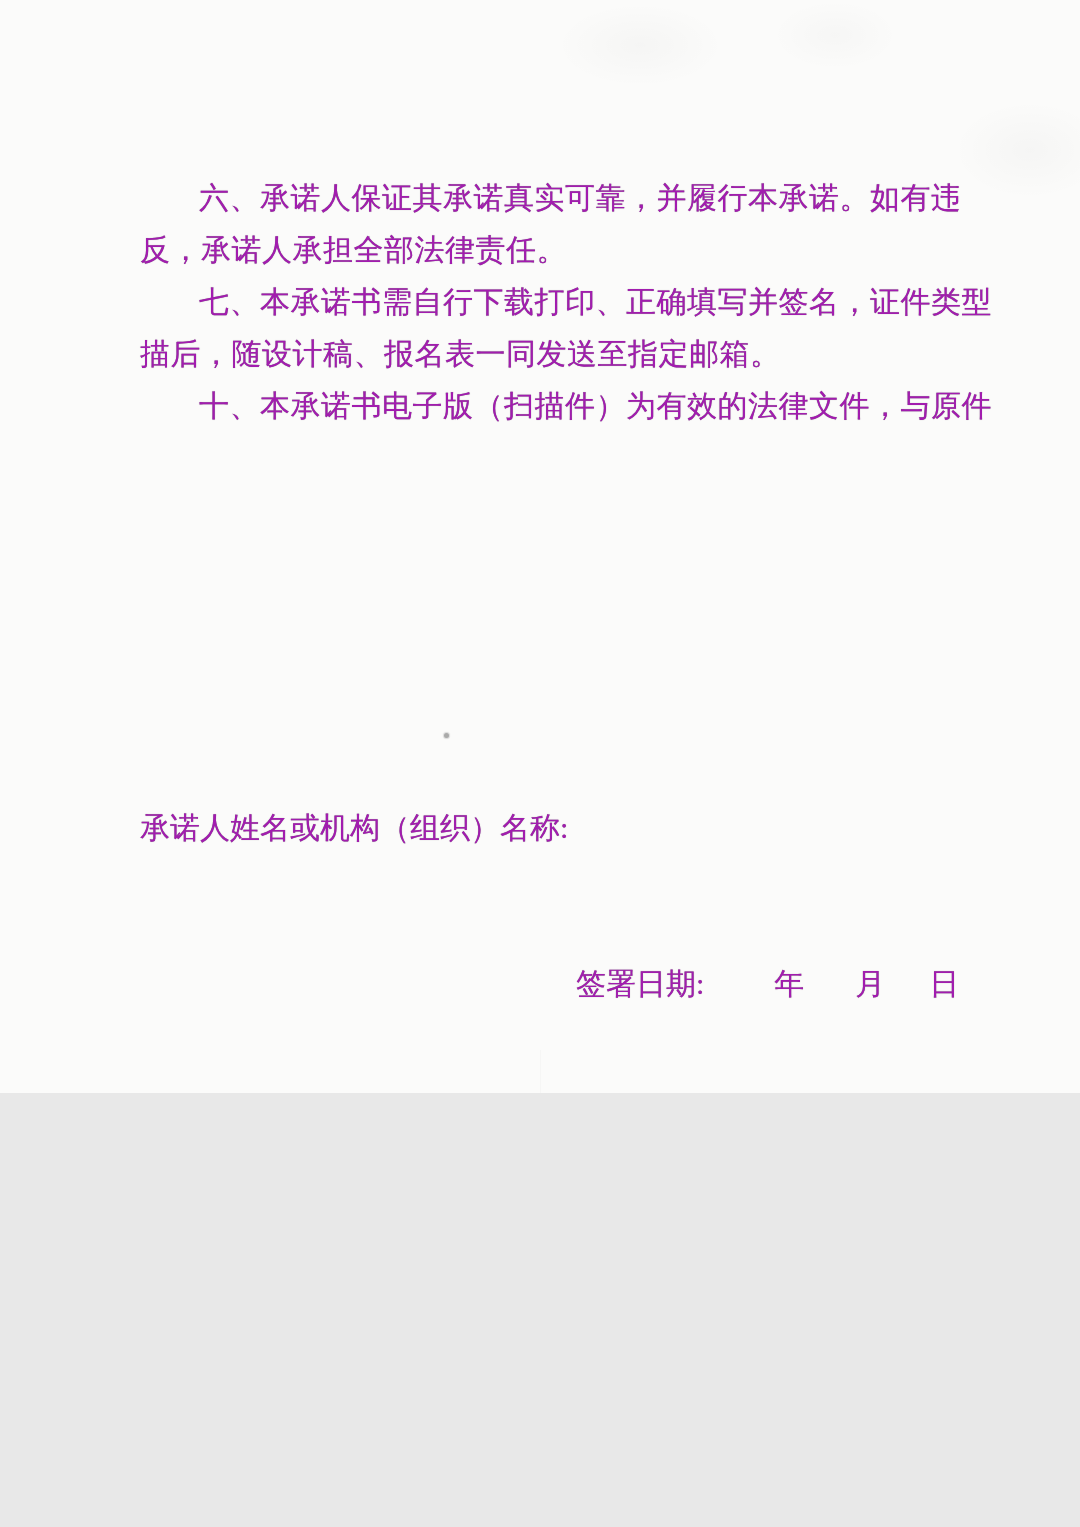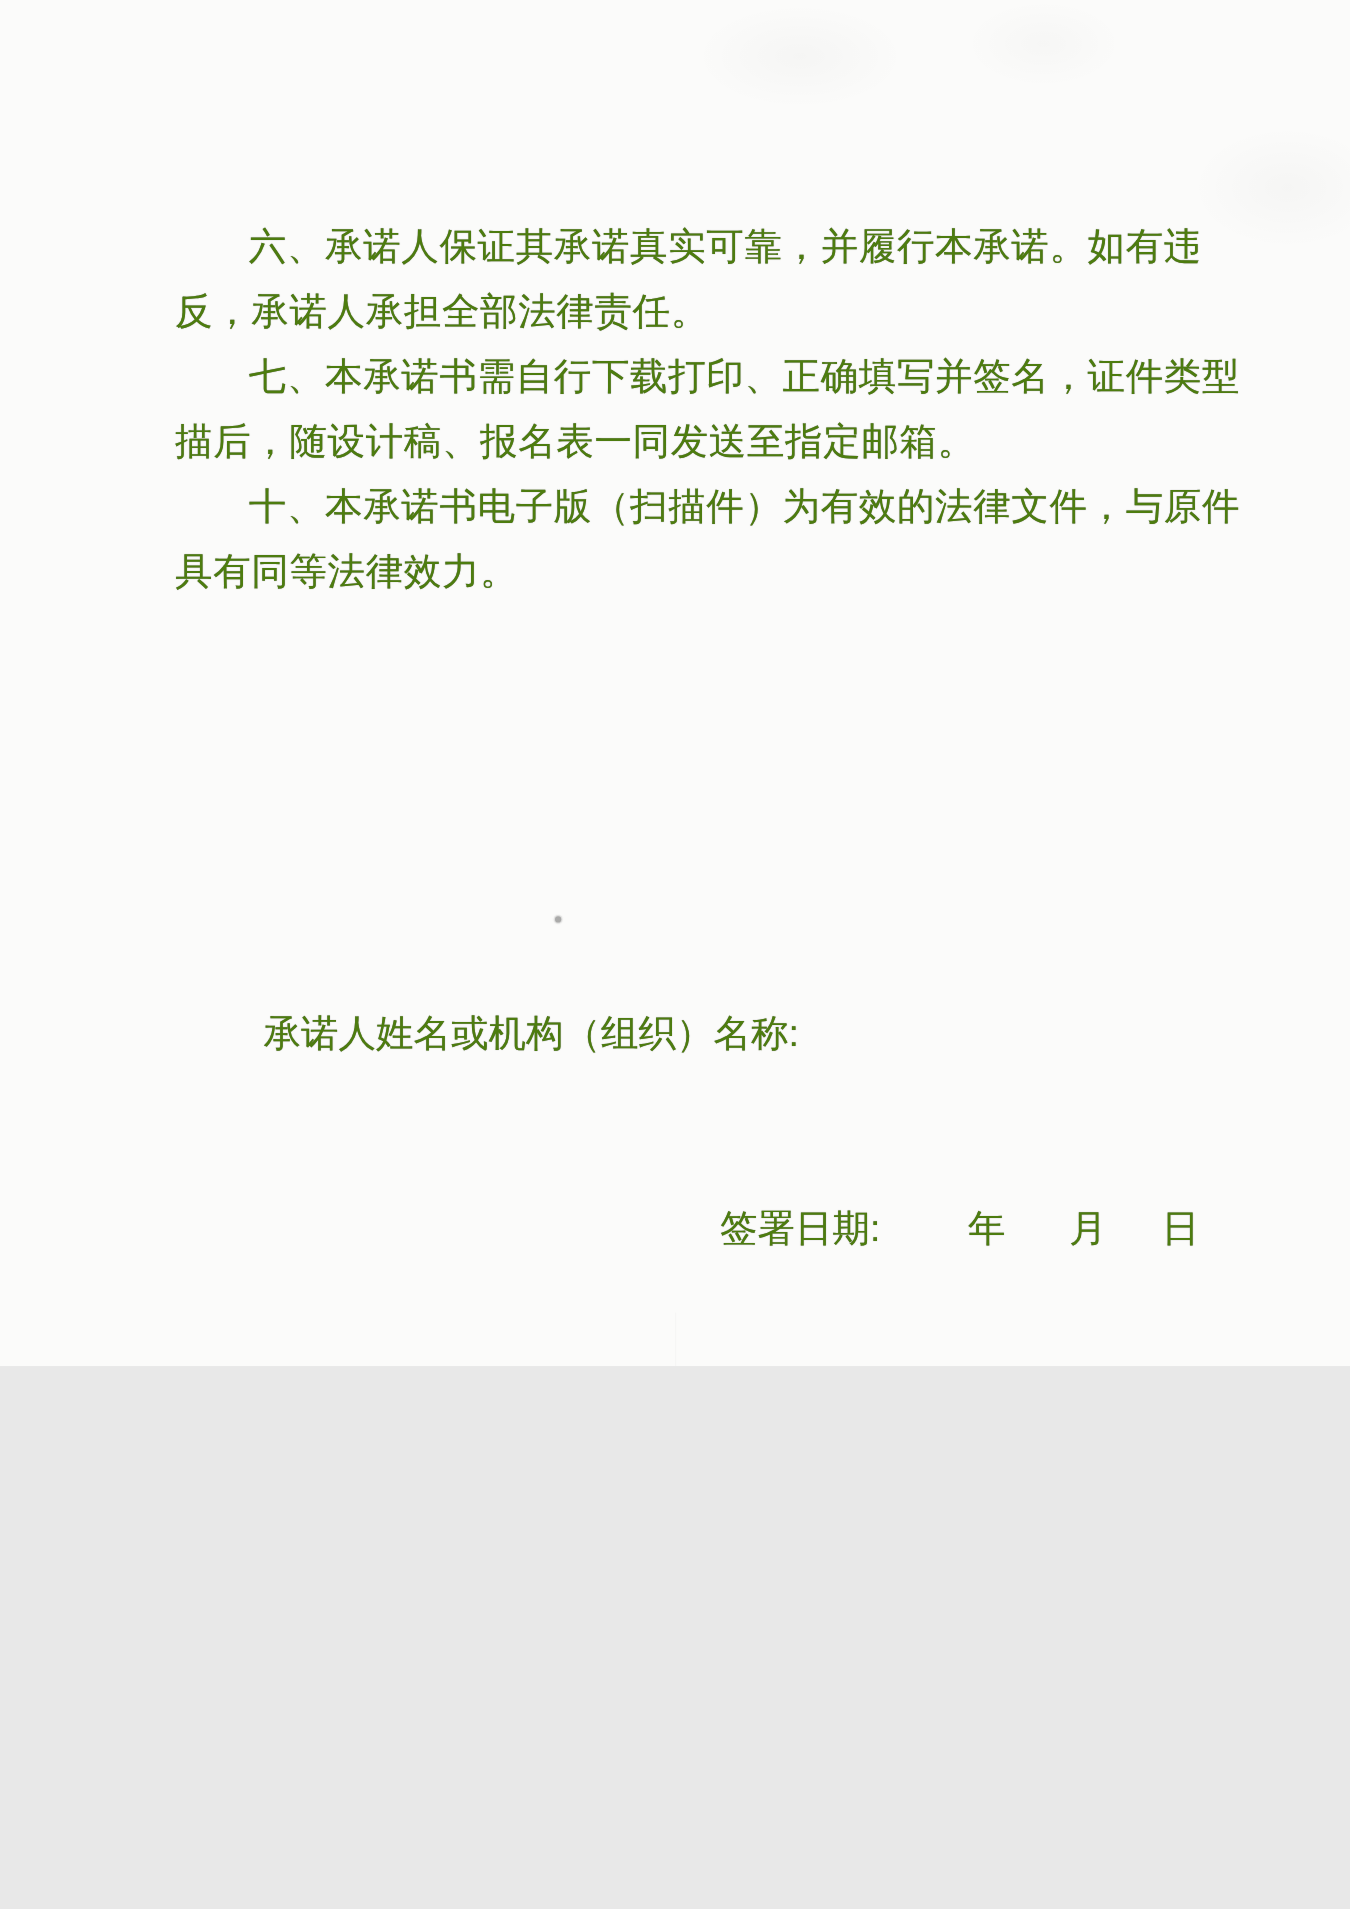--- a/index.html
+++ b/index.html
@@ -7,22 +7,22 @@
     padding: 0;
     background: #e8e8e8;
   }
   .page {
     position: relative;
     width: 1080px;
     height: 1093px;
     margin: 0 auto;
     background: #fbfbfa;
     overflow: hidden;
-    font-family: Liberation Sans, sans-serif;
-    color: #4d7c0f;
+    font-family: Liberation Serif, serif;
+    color: #a21caf;
   }
   
   .page::before {
     content: "";
     position: absolute;
     inset: 0;
     background:
       radial-gradient(120px 60px at 640px 45px,  rgba(0,0,0,0.025), transparent 70%),
       radial-gradient(90px 50px  at 835px 35px,  rgba(0,0,0,0.02),  transparent 70%),
       radial-gradient(110px 70px at 1030px 150px,rgba(0,0,0,0.025), transparent 70%),
@@ -67,21 +67,21 @@
   .body-text .line.indent {
     padding-left: 59px;
   }
   .sig-block {
     position: absolute;
     left: 140px;
     top: 802px;
     width: 570px;
     font-size: 30px;
     line-height: 52px;
-    text-align: center;
+    text-align: left;
     text-shadow: 0 0 0.7px rgba(70,70,70,0.75);
   }
   .sig-block .sig-line {
     white-space: nowrap;
     height: 52px;
   }
   .date-line {
     position: absolute;
     left: 576px;
     top: 958px;
@@ -98,21 +98,20 @@
 <body>
 
 <div class="page">
 
   <div class="body-text">
     <div class="line indent">六、承诺人保证其承诺真实可靠，并履行本承诺。如有违</div>
     <div class="line">反，承诺人承担全部法律责任。</div>
     <div class="line indent">七、本承诺书需自行下载打印、正确填写并签名，证件类型</div>
     <div class="line">描后，随设计稿、报名表一同发送至指定邮箱。</div>
     <div class="line indent">十、本承诺书电子版（扫描件）为有效的法律文件，与原件</div>
-    <div class="line">具有同等法律效力。</div>
   </div>
 
   <div class="speck"></div>
   <div class="scan-line"></div>
 
   <div class="sig-block">
     <div class="sig-line">承诺人姓名或机构（组织）名称:</div>
   </div>
 
   <div class="date-line">

